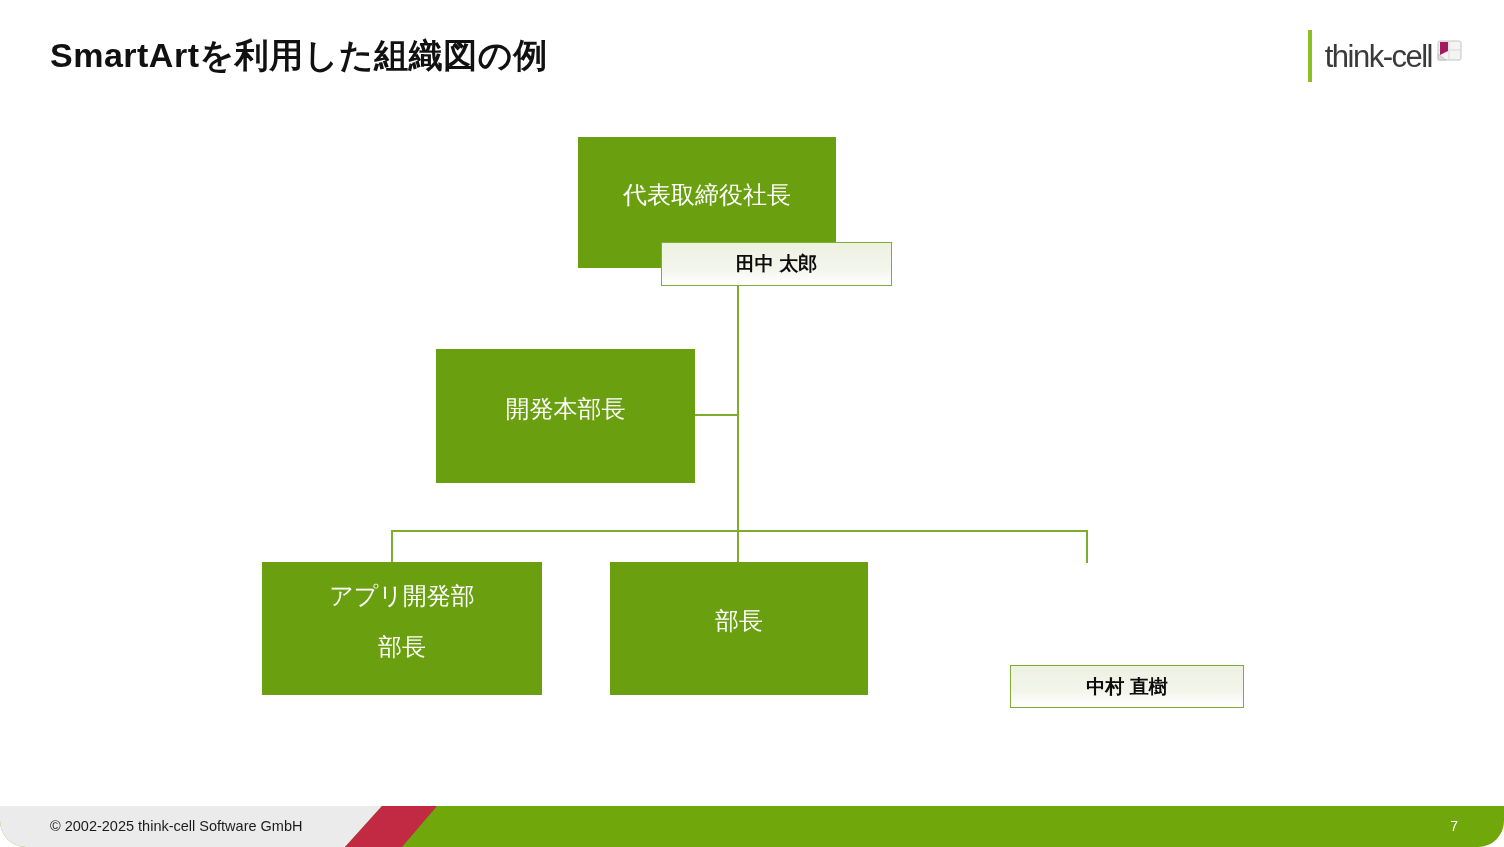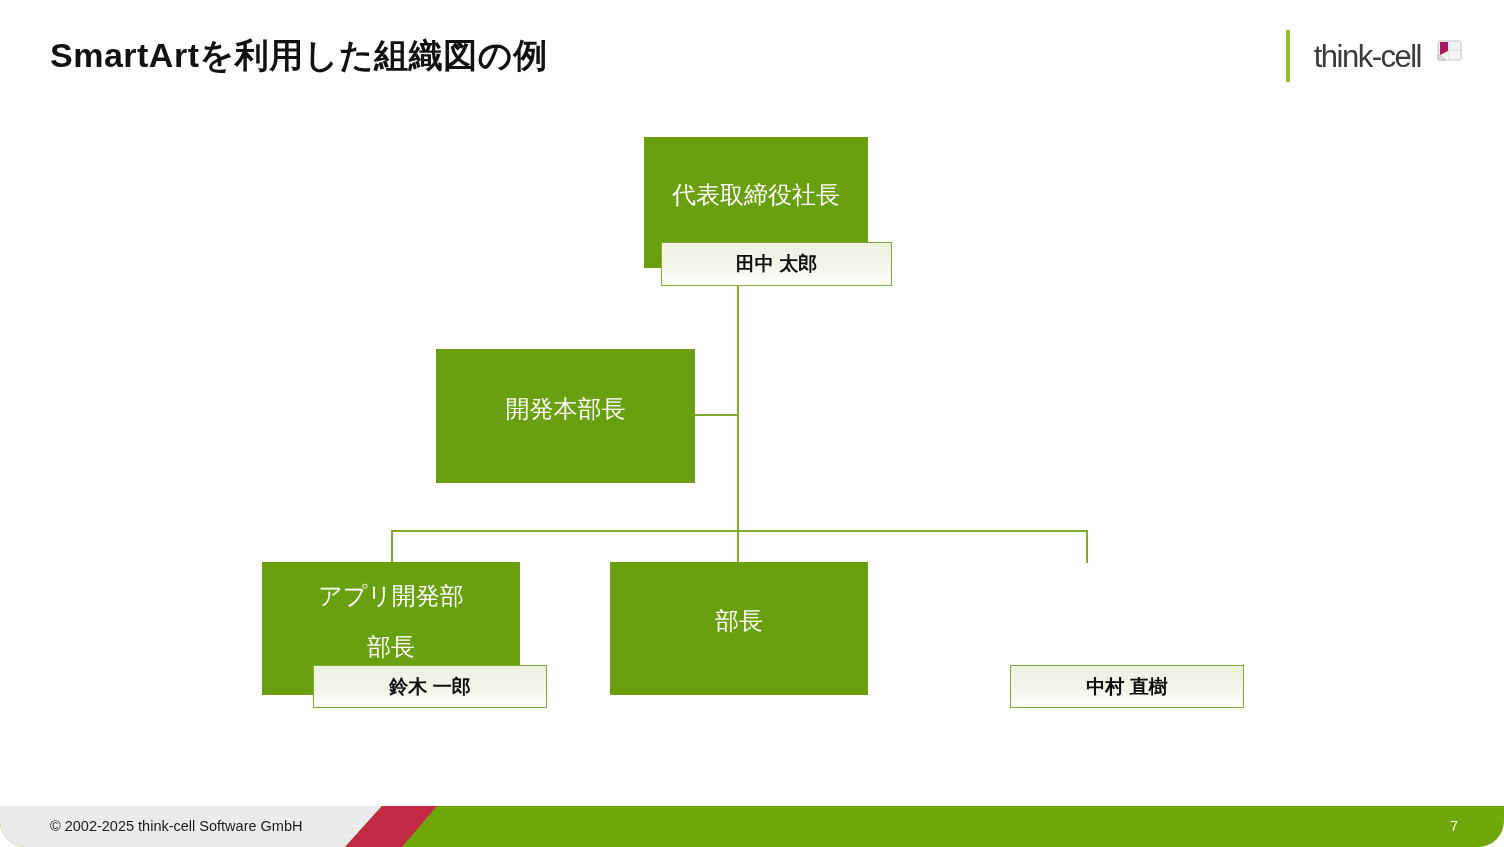--- a/index.html
+++ b/index.html
@@ -7,21 +7,21 @@
     position:relative;width:1504px;height:847px;background:#ffffff;overflow:hidden;
     font-family:"Liberation Sans","DejaVu Sans",sans-serif;
     border-radius:26px;
   }
   
   .title{
     position:absolute;left:50px;top:33px;font-size:34px;font-weight:bold;color:#111111;
     letter-spacing:0.5px;white-space:nowrap;
   }
   
-  .logo{position:absolute;right:42px;top:28px;height:56px;display:flex;align-items:center;gap:11px;}
+  .logo{position:absolute;right:42px;top:28px;height:56px;display:flex;align-items:center;}
   .logo-bar{width:4px;height:52px;background:#8bc127;margin-right:13px;}
   .logo-word{font-size:31px;font-weight:400;color:#3a3a3a;letter-spacing:-1.5px;line-height:1;}
   .logo-icon{margin-left:5px;margin-top:-8px;}
   
   .gbox{
     position:absolute;background:#6aa00f;color:#ffffff;display:flex;flex-direction:column;
     align-items:center;justify-content:center;text-align:center;font-size:24px;
     padding-bottom:16px;box-sizing:border-box;
   }
   .gbox .line{display:block;line-height:51px;}
@@ -71,37 +71,34 @@
       </svg>
     </div>
   </div>
 
   <div class="conn v" style="left:737px;top:286px;height:276px"></div>
   <div class="conn h" style="left:695px;top:414px;width:43px"></div>
   <div class="conn h" style="left:391px;top:530px;width:696px"></div>
   <div class="conn v" style="left:391px;top:530px;height:33px"></div>
   <div class="conn v" style="left:1086px;top:530px;height:33px"></div>
 
-  <div class="gbox" style="left:644px;top:137px;width:224px;height:131px">
+  <div class="gbox" style="left:578px;top:137px;width:258px;height:131px">
     <span class="line">代表取締役社長</span>
   </div>
   <div class="nbox" style="left:661px;top:242px;width:231px;height:44px">
     <span>田中 太郎</span>
   </div>
 
   <div class="gbox" style="left:436px;top:349px;width:259px;height:134px">
     <span class="line">開発本部長</span>
   </div>
 
-  <div class="gbox" style="left:262px;top:562px;width:258px;height:133px">
+  <div class="gbox" style="left:262px;top:562px;width:280px;height:133px">
     <span class="line">アプリ開発部</span>
     <span class="line">部長</span>
-  </div>
-  <div class="nbox" style="left:313px;top:665px;width:234px;height:43px">
-    <span>鈴木 一郎</span>
   </div>
 
   <div class="gbox" style="left:610px;top:562px;width:258px;height:133px">
     <span class="line">部長</span>
   </div>
 
   <div class="nbox" style="left:1010px;top:665px;width:234px;height:43px">
     <span>中村 直樹</span>
   </div>
 

